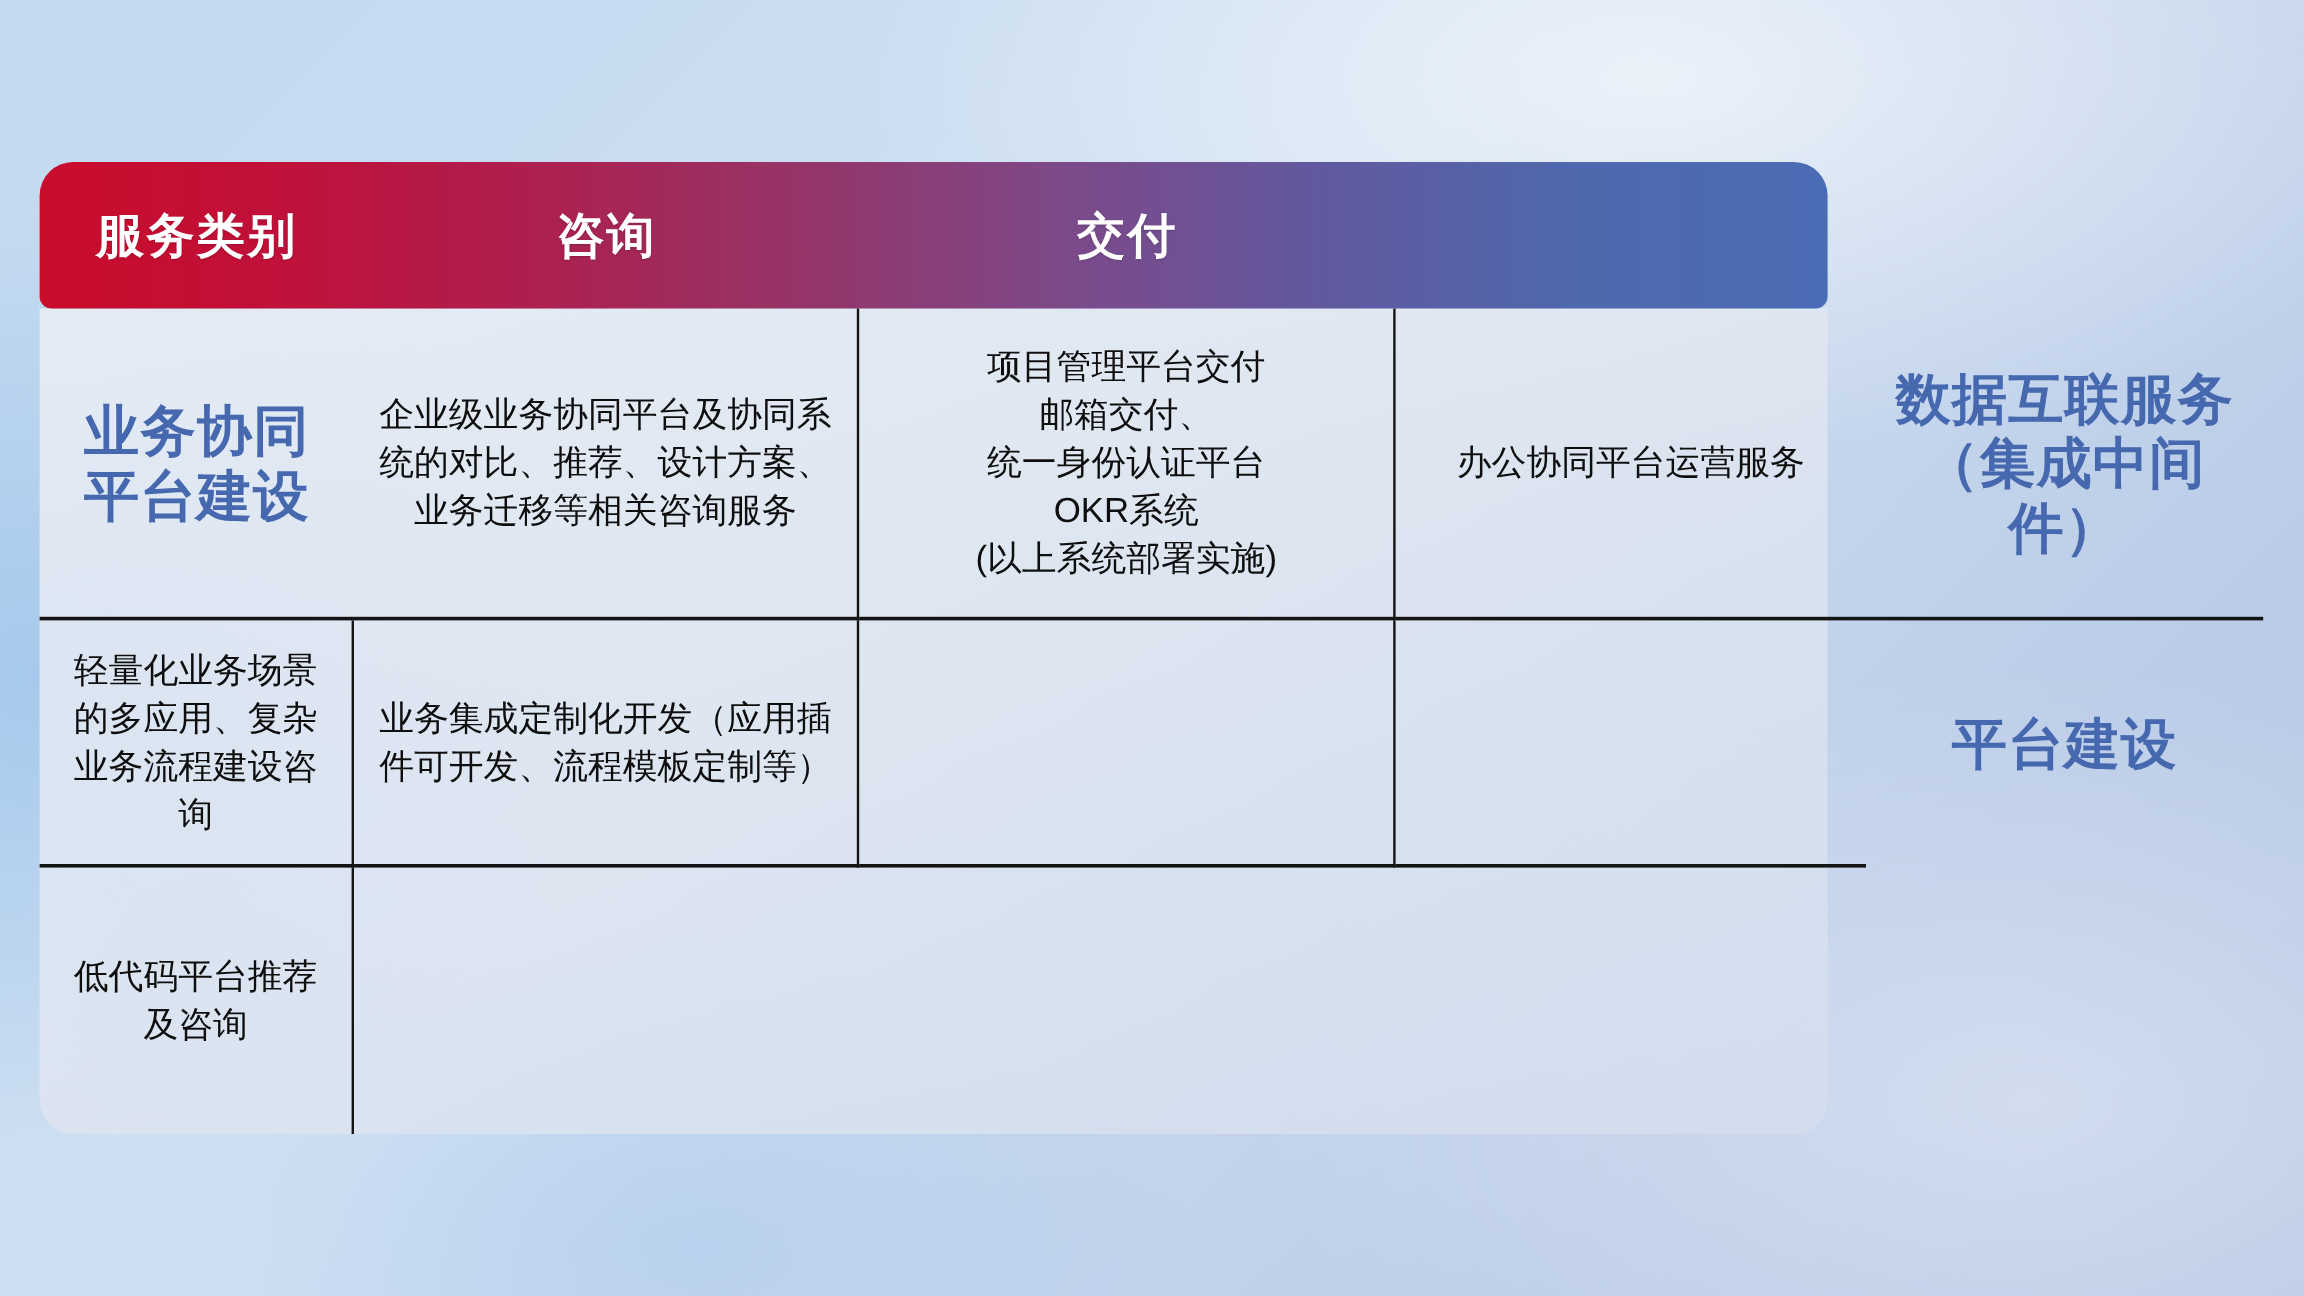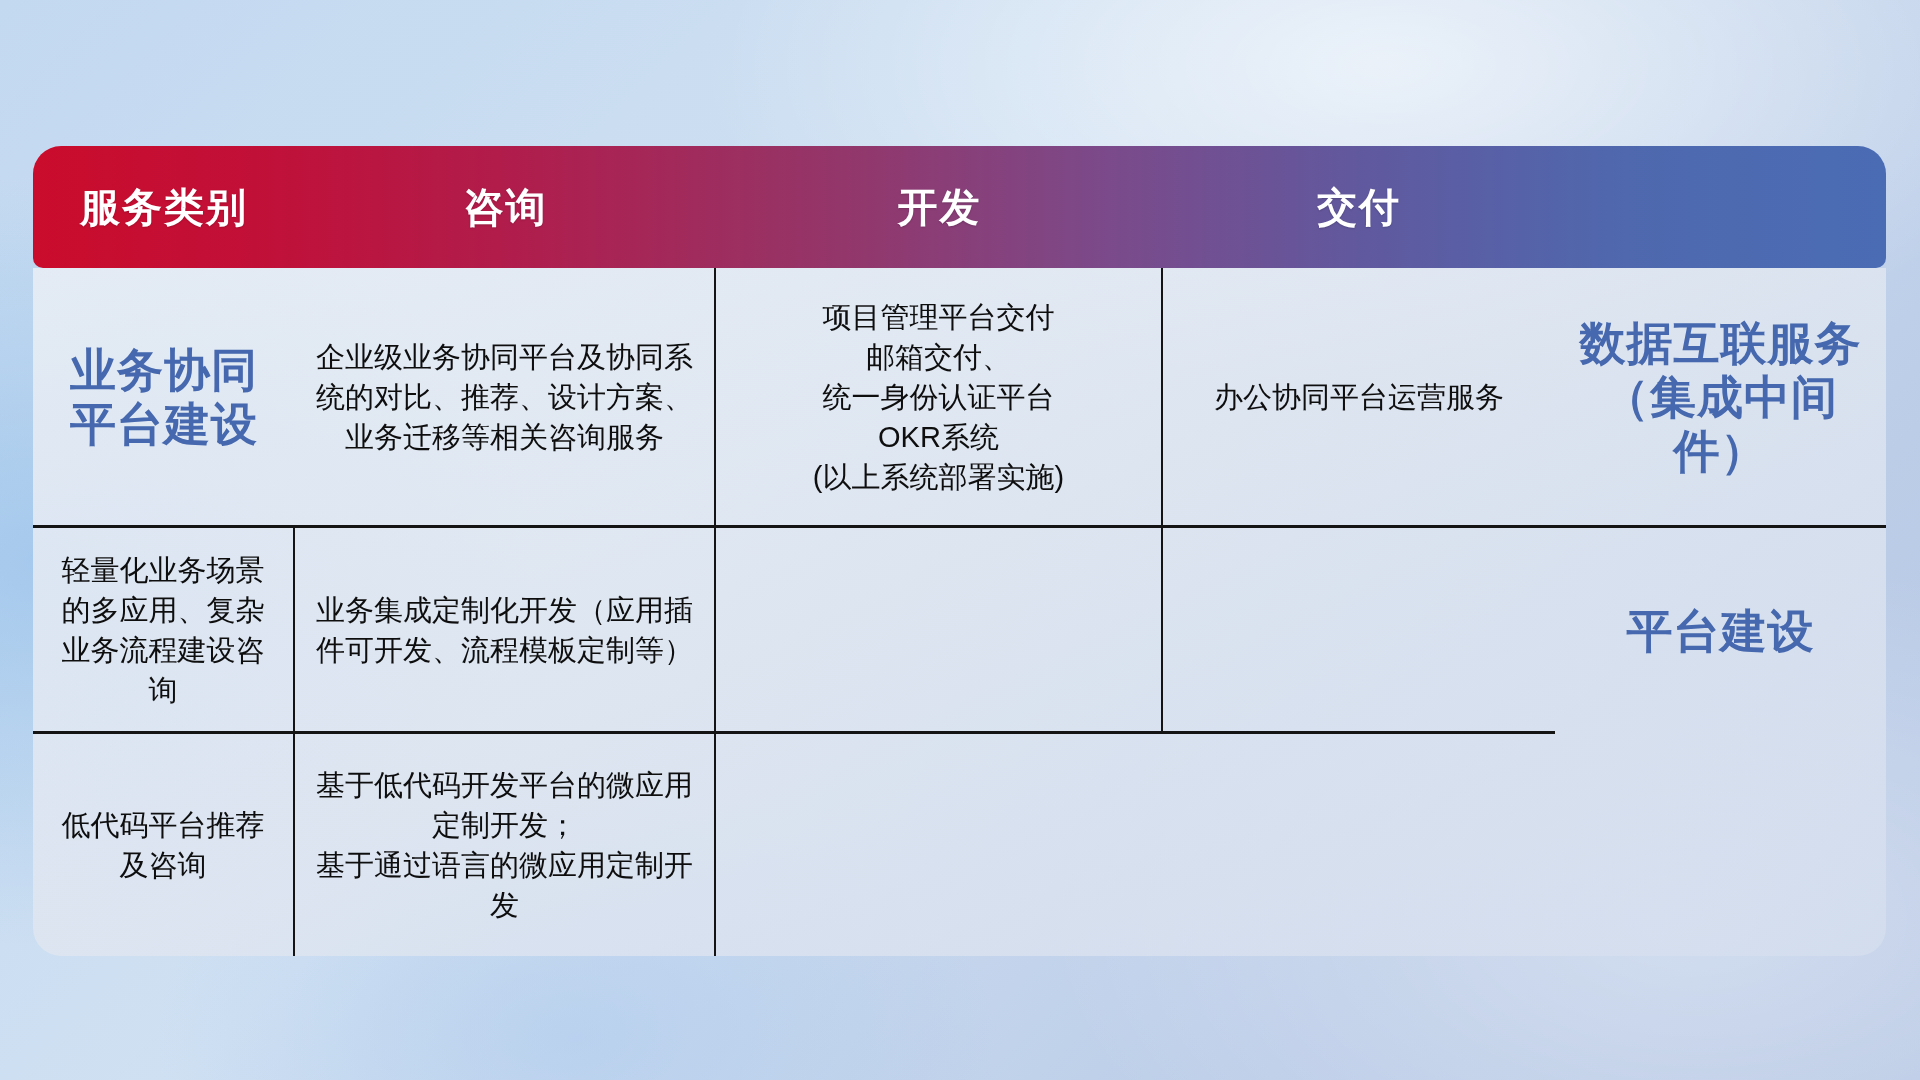--- a/index.html
+++ b/index.html
@@ -7,21 +7,21 @@
     width:1920px;height:1080px;overflow:hidden;position:relative;
     font-family:"Liberation Sans","DejaVu Sans",sans-serif;
     background:
       radial-gradient(1100px 520px at 72% 6%, rgba(255,255,255,0.60), rgba(255,255,255,0) 62%),
       radial-gradient(820px 640px at 2% 52%, rgba(136,185,233,0.55), rgba(136,185,233,0) 60%),
       radial-gradient(1000px 560px at 88% 85%, rgba(255,255,255,0.35), rgba(255,255,255,0) 65%),
       radial-gradient(700px 420px at 30% 96%, rgba(168,200,238,0.45), rgba(168,200,238,0) 60%),
       linear-gradient(135deg,#c3d9f0 0%,#cfe0f2 42%,#bccde8 78%,#b6c7e4 100%);
   }
   .table-wrap{
-    position:absolute;left:33px;top:146px;width:1853px;
+    position:absolute;left:33px;top:135px;width:1490px;
   }
   .grid-cols{
     display:grid;
     grid-template-columns:262px 421px 447px 392px 331px;
   }
   .header{
     height:122px;
     border-radius:28px 28px 10px 10px;
     background:linear-gradient(90deg,#ca0c2c 0%,#c11038 12%,#b01d4c 26%,#963467 42%,#7b4a8a 58%,#60599f 72%,#4f68ae 86%,#4a6cb4 100%);
     align-items:center;
@@ -52,21 +52,20 @@
   }
 </style>
 </head>
 <body>
 
 <div class="table-wrap">
 
   <div class="header grid-cols">
     <div class="header-cell">服务类别</div>
     <div class="header-cell">咨询</div>
-    <div class="header-cell">开发</div>
     <div class="header-cell">交付</div>
   </div>
 
   <div class="body grid-cols">
 
     <div class="cell category row-a">业务协同
 平台建设</div>
     <div class="cell row-a vline">企业级业务协同平台及协同系统的对比、推荐、设计方案、业务迁移等相关咨询服务</div>
     <div class="cell row-a vline">项目管理平台交付
 邮箱交付、
@@ -77,18 +76,16 @@
 
     <div class="cell category row-b">数据互联服务
 （集成中间件）</div>
     <div class="cell row-b vline">轻量化业务场景的多应用、复杂业务流程建设咨询</div>
     <div class="cell row-b vline">业务集成定制化开发（应用插件可开发、流程模板定制等）</div>
     <div class="cell row-b vline"></div>
     <div class="cell row-b"></div>
 
     <div class="cell category">平台建设</div>
     <div class="cell vline">低代码平台推荐及咨询</div>
-    <div class="cell vline">基于低代码开发平台的微应用定制开发；
-基于通过语言的微应用定制开发</div>
     <div class="cell"></div>
 
   </div>
 </div>
 
 </body></html>

